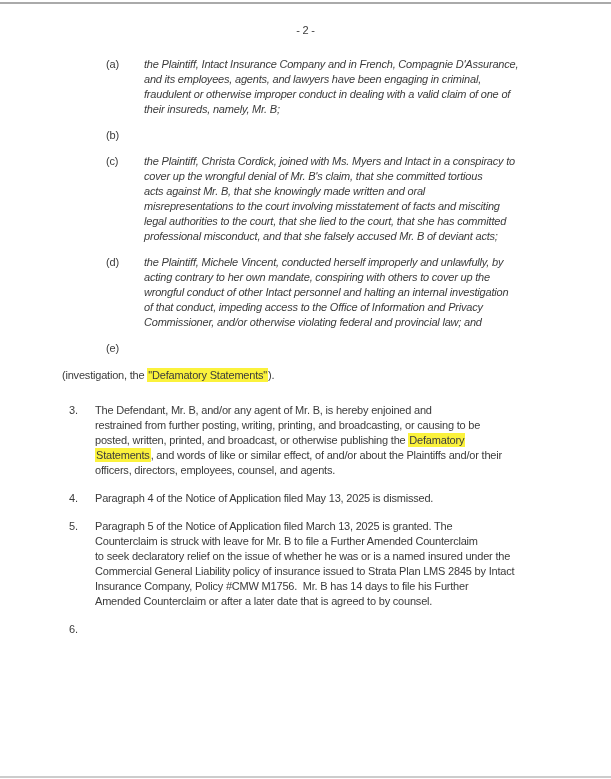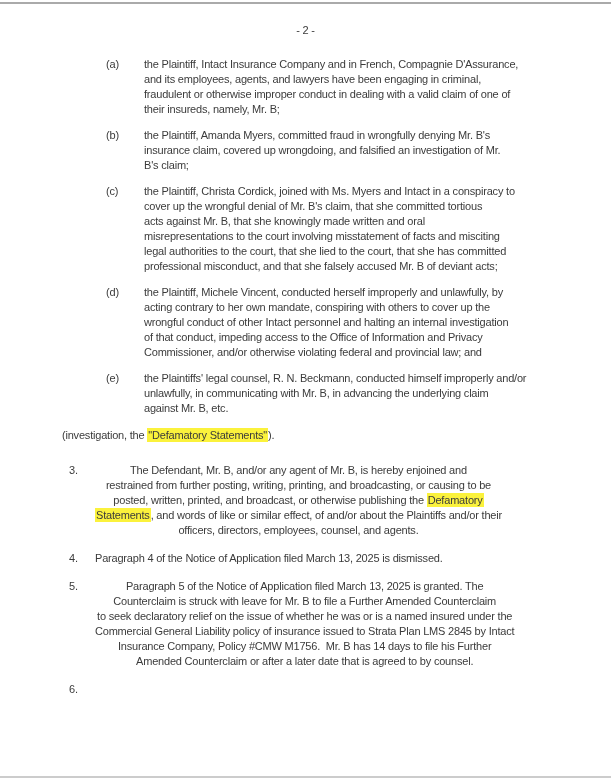--- a/index.html
+++ b/index.html
@@ -40,40 +40,40 @@
   .subitem {
     display: flex;
     align-items: flex-start;
     margin-bottom: 11px;
   }
   .subitem .label {
     flex: none;
     margin-left: 106px;
     width: 38px;
   }
-  .subitem .text { white-space: pre; }
+  .subitem .text { white-space: pre; font-style: italic; }
 
   .collective {
     margin-left: 62px;
     margin-top: 12px;
     margin-bottom: 20px;
     white-space: pre;
   }
 
   .numitem {
     display: flex;
     align-items: flex-start;
     margin-bottom: 13px;
   }
   .numitem .label {
     flex: none;
     margin-left: 69px;
     width: 26px;
   }
-  .numitem .text { white-space: pre; text-align: center; }
+  .numitem .text { white-space: pre; }
 
   .hl {
     background: var(--hl);
     box-decoration-break: clone;
     -webkit-box-decoration-break: clone;
     padding: 1px 1px;
   }
 </style>
 </head>
 <body>
@@ -87,63 +87,57 @@
   <div class="sublist">
     <div class="subitem">
       <span class="label">(a)</span>
       <span class="text">the Plaintiff, Intact Insurance Company and in French, Compagnie D'Assurance,
 and its employees, agents, and lawyers have been engaging in criminal,
 fraudulent or otherwise improper conduct in dealing with a valid claim of one of
 their insureds, namely, Mr. B;</span>
     </div>
     <div class="subitem">
       <span class="label">(b)</span>
-      <span class="text">the Plaintiff, Amanda Myers, committed fraud in wrongfully denying Mr. B's
-insurance claim, covered up wrongdoing, and falsified an investigation of Mr.
-B's claim;</span>
     </div>
     <div class="subitem">
       <span class="label">(c)</span>
       <span class="text">the Plaintiff, Christa Cordick, joined with Ms. Myers and Intact in a conspiracy to
 cover up the wrongful denial of Mr. B's claim, that she committed tortious
 acts against Mr. B, that she knowingly made written and oral
 misrepresentations to the court involving misstatement of facts and misciting
 legal authorities to the court, that she lied to the court, that she has committed
 professional misconduct, and that she falsely accused Mr. B of deviant acts;</span>
     </div>
     <div class="subitem">
       <span class="label">(d)</span>
       <span class="text">the Plaintiff, Michele Vincent, conducted herself improperly and unlawfully, by
 acting contrary to her own mandate, conspiring with others to cover up the
 wrongful conduct of other Intact personnel and halting an internal investigation
 of that conduct, impeding access to the Office of Information and Privacy
 Commissioner, and/or otherwise violating federal and provincial law; and</span>
     </div>
     <div class="subitem">
       <span class="label">(e)</span>
-      <span class="text">the Plaintiffs' legal counsel, R. N. Beckmann, conducted himself improperly and/or
-unlawfully, in communicating with Mr. B, in advancing the underlying claim
-against Mr. B, etc.</span>
     </div>
   </div>
 
   <div class="collective"><span>(investigation, the </span><span class="hl">"Defamatory Statements"</span><span>).</span></div>
 
   <div class="numlist">
     <div class="numitem">
       <span class="label">3.</span>
       <span class="text"><span>The Defendant, Mr. B, and/or any agent of Mr. B, is hereby enjoined and
 restrained from further posting, writing, printing, and broadcasting, or causing to be
 posted, written, printed, and broadcast, or otherwise publishing the </span><span class="hl">Defamatory
 Statements</span><span>, and words of like or similar effect, of and/or about the Plaintiffs and/or their
 officers, directors, employees, counsel, and agents.</span></span>
     </div>
     <div class="numitem">
       <span class="label">4.</span>
-      <span class="text"><span>Paragraph 4 of the Notice of Application filed March 13, 2025 is dismissed.</span></span>
+      <span class="text"><span>Paragraph 4 of the Notice of Application filed May 13, 2025 is dismissed.</span></span>
     </div>
     <div class="numitem">
       <span class="label">5.</span>
       <span class="text"><span>Paragraph 5 of the Notice of Application filed March 13, 2025 is granted. The
 Counterclaim is struck with leave for Mr. B to file a Further Amended Counterclaim
 to seek declaratory relief on the issue of whether he was or is a named insured under the
 Commercial General Liability policy of insurance issued to Strata Plan LMS 2845 by Intact
 Insurance Company, Policy #CMW M1756.  Mr. B has 14 days to file his Further
 Amended Counterclaim or after a later date that is agreed to by counsel.</span></span>
     </div>

